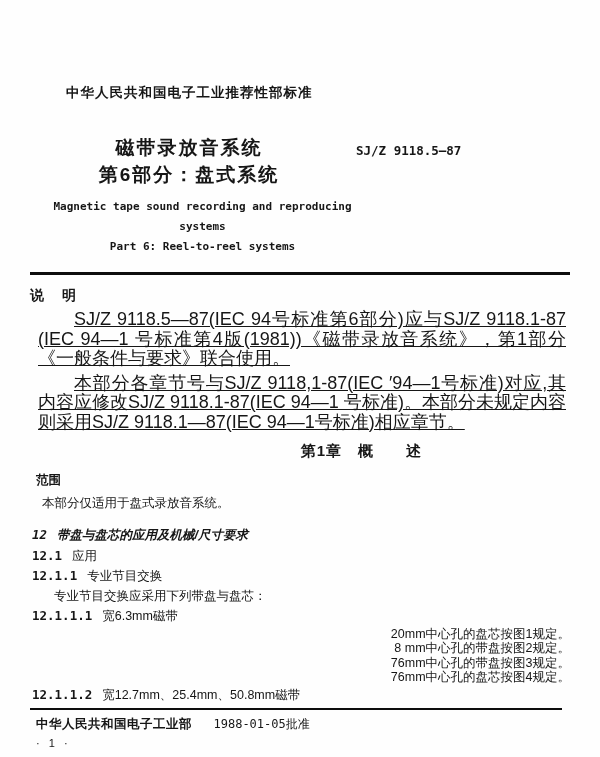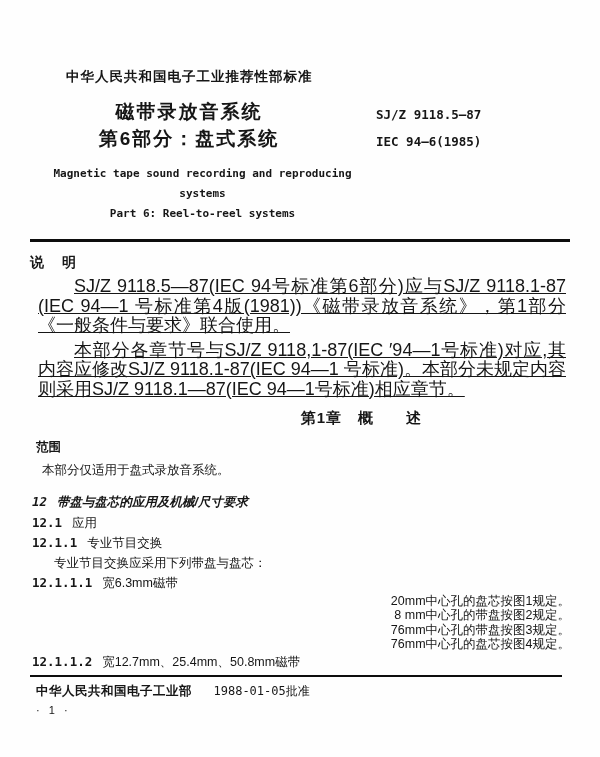--- a/index.html
+++ b/index.html
@@ -2,30 +2,30 @@
 <html><head>
 <meta charset="utf-8">
 <style>
   html,body { margin:0; padding:0; background:#e8e8e8; }
   .page {
     position:relative;
     width:600px; height:757px;
     margin:0 auto;
     background:#fefefe;
     box-sizing:border-box;
-    padding:0 30px;
+    padding:16px 30px;
     font-family:"Liberation Sans","DejaVu Sans",sans-serif;
     color:#161616;
     overflow:hidden;
   }
   .std-class {
     margin:68px 0 0 36px;
     font-size:13.5px; font-weight:bold; letter-spacing:1px;
   }
-  .title-row { display:flex; margin-top:12px;gap:20px; }
+  .title-row { display:flex; margin-top:32px; }
   .title-cn {
     width:262px; margin-left:28px; text-align:center;
     font-size:19px; font-weight:bold; letter-spacing:2px; line-height:27px;
   }
   .std-nos {
     margin-left:36px; padding-top:3px;
     font-family:"DejaVu Sans Mono","Liberation Mono",monospace;
     font-size:12.5px; font-weight:bold; line-height:27px; white-space:nowrap;
   }
   .title-en {
@@ -76,21 +76,20 @@
 
   <div class="std-class">中华人民共和国电子工业推荐性部标准</div>
 
   <div class="title-row">
     <div class="title-cn">
       <div>磁带录放音系统</div>
       <div>第6部分：盘式系统</div>
     </div>
     <div class="std-nos">
       <div>SJ/Z 9118.5—87</div>
-      <div>IEC 94—6(1985)</div>
     </div>
   </div>
 
   <div class="title-en">
     <div>Magnetic tape sound recording and reproducing systems</div>
     <div>Part 6: Reel-to-reel systems</div>
   </div>
 
   <div class="rule thick"></div>
 

